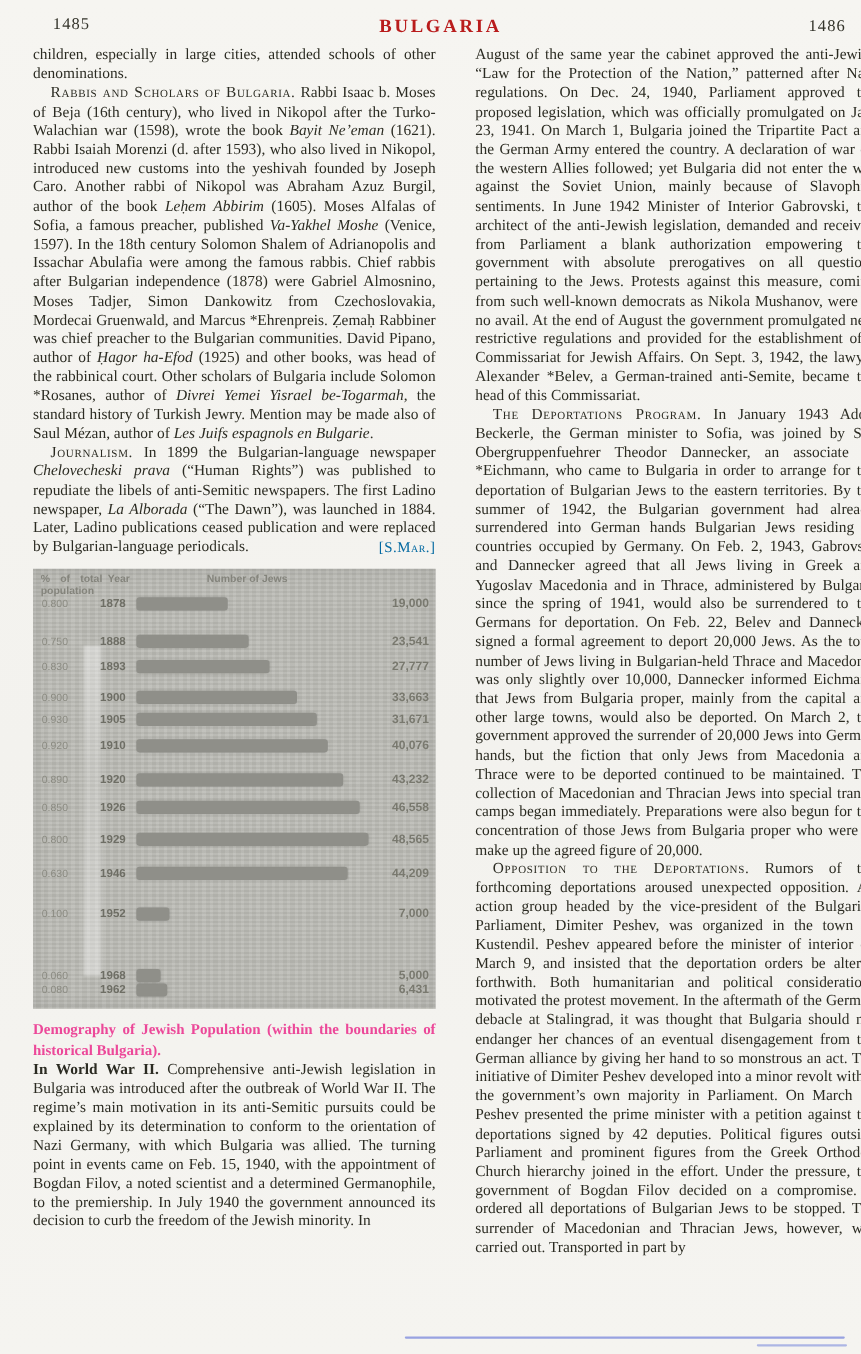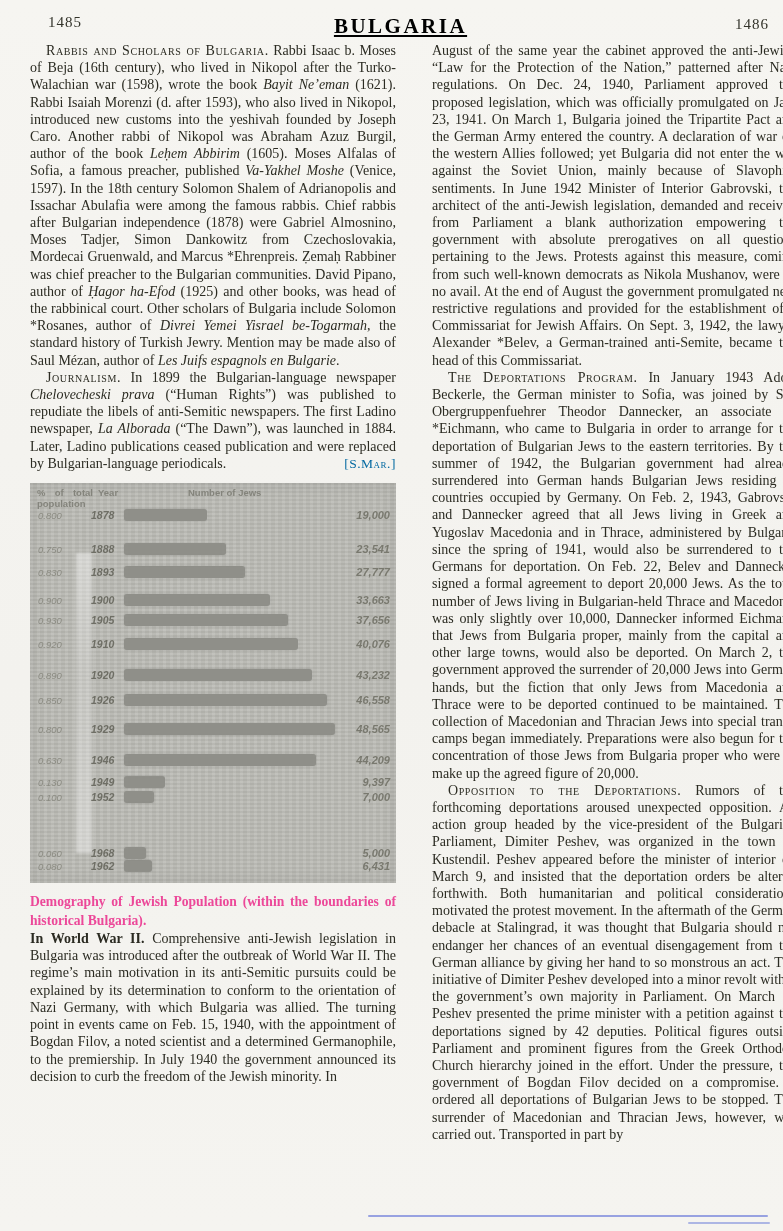--- a/index.html
+++ b/index.html
@@ -10,21 +10,21 @@
     font-family:"Liberation Serif","DejaVu Serif",serif;
     color:#29291f;
   }
   
   .runhead{position:absolute;top:14px;left:32px;right:14px;height:22px;}
   .pagenum{font-size:15px;letter-spacing:1px;color:#33332a;}
   .pagenum.right{position:absolute;right:0;top:2px;}
   .pagenum.left{position:absolute;left:16px;top:0;}
   .headtitle{
     position:absolute;left:50%;transform:translateX(-50%);top:0;
-    font-size:21px;font-weight:700;letter-spacing:2.5px;color:#000000;text-decoration:underline;
+    font-size:17px;font-weight:700;letter-spacing:2.5px;color:#b91c1c;
   }
   
   .col{position:absolute;top:42px;font-size:14px;line-height:17.2px;
        text-align:justify;color:#2b2b22;}
   .col-left{left:30px;width:366px;}
   .col-right{left:432px;width:364px;}
   p.para{margin:0;}
   p.ind{text-indent:16px;}
   .run-plain{}
   .run-i{font-style:italic;}
@@ -47,21 +47,21 @@
     content:"";position:absolute;left:46px;top:70px;width:16px;height:300px;
     background:linear-gradient(180deg,rgba(255,255,255,.75),rgba(255,255,255,.35) 40%,rgba(255,255,255,.7));
     filter:blur(1px);opacity:.55;
   }
   .h-pct,.h-year,.h-jews{position:absolute;top:5px;font-size:9.5px;line-height:10.5px;color:#84847c;font-weight:700;}
   .h-pct{left:7px;width:56px;}
   .h-year{left:68px;}
   .h-jews{left:158px;}
   .chart-rows{position:absolute;inset:0;}
   .crow{position:absolute;left:0;width:100%;height:12px;}
-  .crow span{position:absolute;top:0;line-height:12px;font-style:italic;}
+  .crow span{position:absolute;top:0;line-height:12px;}
   .r-pct{left:8px;width:44px;font-size:9.5px;color:#8b8b82;top:1px!important;}
   .r-year{left:61px;width:34px;font-size:10.5px;font-weight:700;color:#6e6e65;}
   .r-bar{left:94px;height:12px;background:#8f8f89;border-radius:3px;box-shadow:0 0 2px rgba(0,0,0,.15);}
   .r-jews{left:296px;width:64px;text-align:right;font-size:11px;font-weight:700;color:#79796f;}
   .caption{
     margin:9px 0 0 0;font-weight:700;font-size:13.6px;line-height:19px;
     text-align:justify;color:#ec4899;
   }
   
   .scanline-1{position:absolute;left:368px;top:1215px;width:400px;height:2px;
@@ -72,20 +72,21 @@
 </head>
 <body>
 
 <div class="runhead">
   <span class="pagenum left">1485</span>
   <span class="headtitle">BULGARIA</span>
   <span class="pagenum right">1486</span>
 </div>
 
 <div class="col col-left">
+  <p class="para"><span class="run-plain">children, especially in large cities, attended schools of other denominations.</span></p>
   <p class="para ind"><span class="run-sc">Rabbis and Scholars of Bulgaria.</span><span class="run-plain"> Rabbi Isaac b. Moses of Beja (16th century), who lived in Nikopol after the Turko-Walachian war (1598), wrote the book </span><span class="run-i">Bayit Ne’eman</span><span class="run-plain"> (1621). Rabbi Isaiah Morenzi (d. after 1593), who also lived in Nikopol, introduced new customs into the yeshivah founded by Joseph Caro. Another rabbi of Nikopol was Abraham Azuz Burgil, author of the book </span><span class="run-i">Leḥem Abbirim</span><span class="run-plain"> (1605). Moses Alfalas of Sofia, a famous preacher, published </span><span class="run-i">Va-Yakhel Moshe</span><span class="run-plain"> (Venice, 1597). In the 18th century Solomon Shalem of Adrianopolis and Issachar Abulafia were among the famous rabbis. Chief rabbis after Bulgarian independence (1878) were Gabriel Almosnino, Moses Tadjer, Simon Dankowitz from Czechoslovakia, Mordecai Gruenwald, and Marcus *Ehrenpreis. Ẓemaḥ Rabbiner was chief preacher to the Bulgarian communities. David Pipano, author of </span><span class="run-i">Ḥagor ha-Efod</span><span class="run-plain"> (1925) and other books, was head of the rabbinical court. Other scholars of Bulgaria include Solomon *Rosanes, author of </span><span class="run-i">Divrei Yemei Yisrael be-Togarmah</span><span class="run-plain">, the standard history of Turkish Jewry. Mention may be made also of Saul Mézan, author of </span><span class="run-i">Les Juifs espagnols en Bulgarie</span><span class="run-plain">.</span></p>
   <p class="para ind jour"><span><span class="run-sc">Journalism.</span><span class="run-plain"> In 1899 the Bulgarian-language newspaper </span><span class="run-i">Chelovecheski prava</span><span class="run-plain"> (“Human Rights”) was published to repudiate the libels of anti-Semitic newspapers. The first Ladino newspaper, </span><span class="run-i">La Alborada</span><span class="run-plain"> (“The Dawn”), was launched in 1884. Later, Ladino publications ceased publication and were replaced by Bulgarian-language periodicals.</span></span><span class="sig">[S.Mar.]</span></p>
 
   <div class="chart">
     <span class="h-pct">% of total population</span>
     <span class="h-year">Year</span>
     <span class="h-jews">Number of Jews</span>
     <div class="chart-rows">
         <div class="crow" style="top: 26px;">
           <span class="r-pct">0.800</span>
@@ -108,21 +109,21 @@
         <div class="crow" style="top: 111px; padding-left: 10px;">
           <span class="r-pct">0.900</span>
           <span class="r-year">1900</span>
           <span class="r-bar" style="width: 146px;"></span>
           <span class="r-jews">33,663</span>
         </div>
         <div class="crow" style="top: 131px;">
           <span class="r-pct">0.930</span>
           <span class="r-year">1905</span>
           <span class="r-bar" style="width: 164px;"></span>
-          <span class="r-jews">37,656</span>
+          <span class="r-jews">31,671</span>
         </div>
         <div class="crow" style="top: 155px;">
           <span class="r-pct">0.920</span>
           <span class="r-year">1910</span>
           <span class="r-bar" style="width: 174px;"></span>
           <span class="r-jews">40,076</span>
         </div>
         <div class="crow" style="top: 186px;">
           <span class="r-pct">0.890</span>
           <span class="r-year">1920</span>
@@ -139,26 +140,20 @@
           <span class="r-pct">0.800</span>
           <span class="r-year">1929</span>
           <span class="r-bar" style="width: 211px;"></span>
           <span class="r-jews">48,565</span>
         </div>
         <div class="crow" style="top: 271px;">
           <span class="r-pct">0.630</span>
           <span class="r-year">1946</span>
           <span class="r-bar" style="width: 192px;"></span>
           <span class="r-jews">44,209</span>
-        </div>
-        <div class="crow" style="top: 293px;">
-          <span class="r-pct">0.130</span>
-          <span class="r-year">1949</span>
-          <span class="r-bar" style="width: 41px;"></span>
-          <span class="r-jews">9,397</span>
         </div>
         <div class="crow" style="top: 308px;">
           <span class="r-pct">0.100</span>
           <span class="r-year">1952</span>
           <span class="r-bar" style="width: 30px;"></span>
           <span class="r-jews">7,000</span>
         </div>
         <div class="crow" style="top: 349px; margin-top: 28px;">
           <span class="r-pct">0.080</span>
           <span class="r-year">1962</span>

